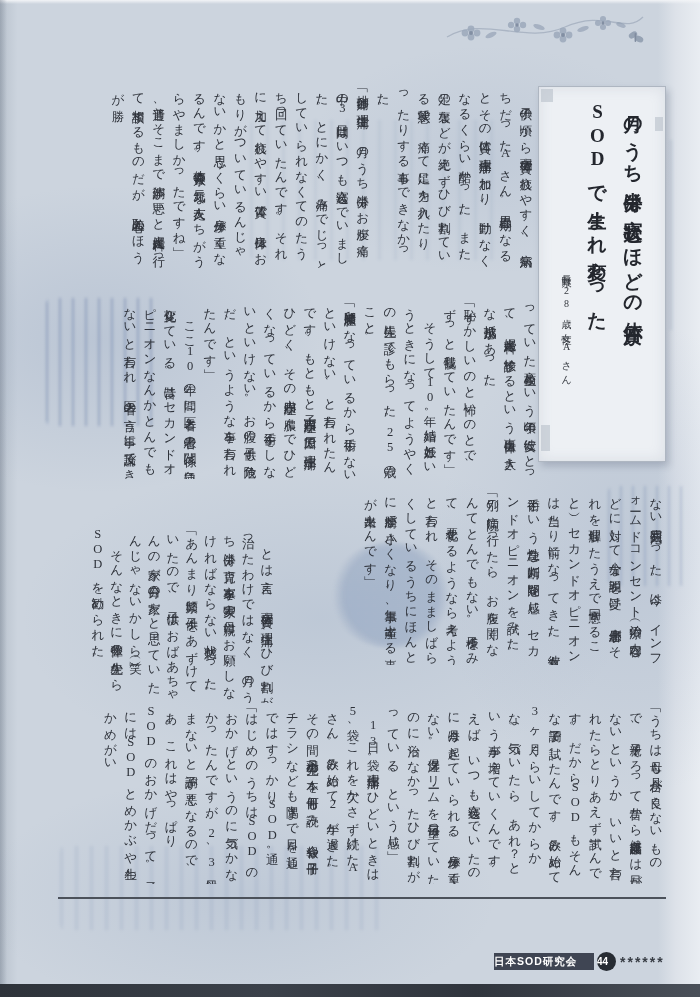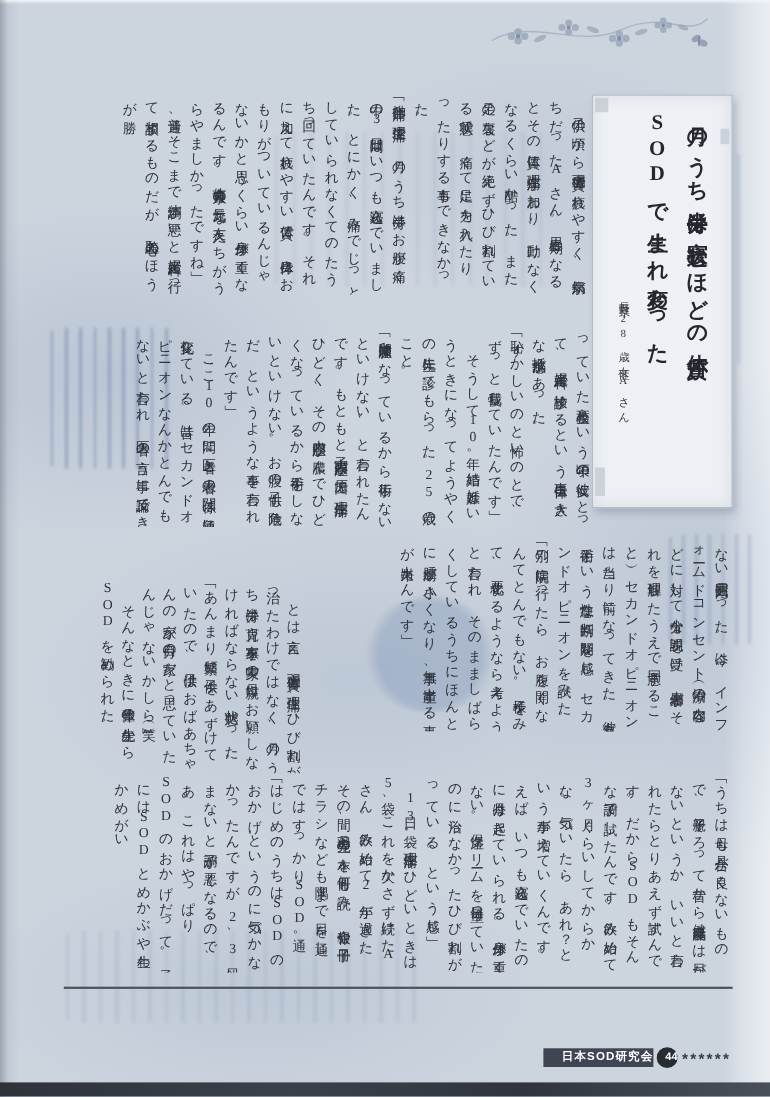--- a/index.html
+++ b/index.html
@@ -67,24 +67,24 @@
   .band3b{left:30px;top:527px;width:246px;height:176px;}
   .band3b p{line-height:18.8px;}
   .band4{left:32px;top:704px;width:634px;height:180px;}
   .band4 p{line-height:20.2px;}
 
   
   .divider{position:absolute;left:58px;top:897px;width:608px;height:2px;background:#4b515a;}
   .footer{position:absolute;left:0;top:950px;width:700px;height:28px;
           font-family:"Liberation Sans","DejaVu Sans",sans-serif;}
   .pub{position:absolute;left:494px;top:3px;width:100px;height:17px;background:#3f4553;
-       color:#ffffff;font-size:10.5px;font-weight:700;text-align:right;line-height:17px;
+       color:#ffffff;font-size:10.5px;font-weight:700;text-align:left;line-height:17px;
        letter-spacing:1px;}
   .pagenum{position:absolute;left:597px;top:2px;width:19px;height:19px;border-radius:50%;
-       background:#272c33;color:#ffffff;font-size:10px;font-weight:700;text-align:right;
+       background:#272c33;color:#ffffff;font-size:10px;font-weight:700;text-align:left;
        line-height:19px;}
   .stars{position:absolute;left:620px;top:4px;color:#383d45;font-size:14px;font-weight:700;
        letter-spacing:2px;}
 
   .scan-bottom{position:absolute;left:0;bottom:0;width:700px;height:13px;
        background:linear-gradient(90deg,#2e333a,#3b414a 38%,#30353d 68%,#4a5059);}
   .scan-left{position:absolute;left:0;top:0;width:7px;height:997px;
        background:linear-gradient(90deg,rgba(120,130,145,.45),rgba(120,130,145,0));}
 </style>
 </head>

